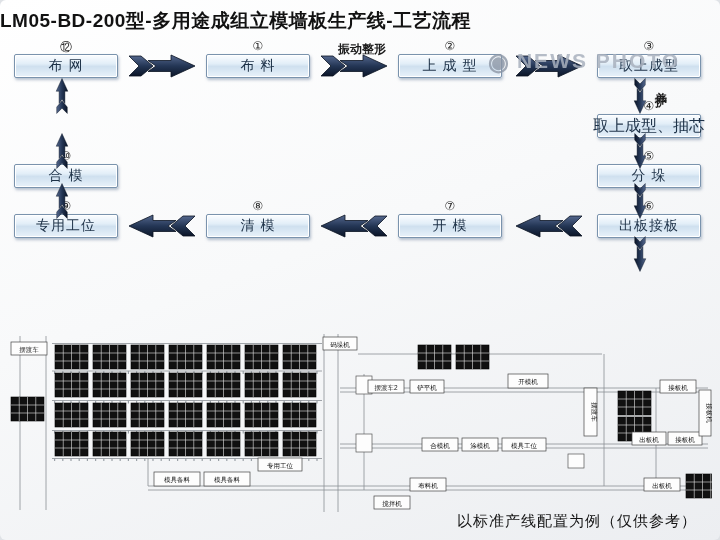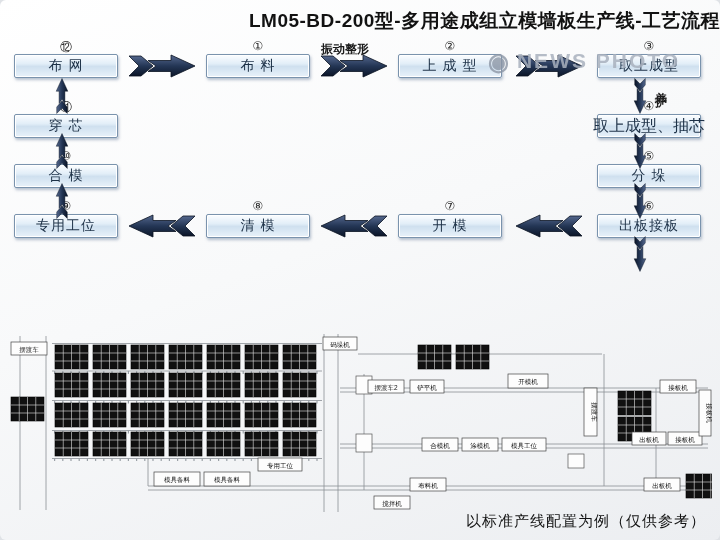--- a/index.html
+++ b/index.html
@@ -1,38 +1,38 @@
 <!DOCTYPE html>
 <html><head>
 <meta charset="utf-8">
 <style>
   *{margin:0;padding:0;box-sizing:border-box}
   html,body{width:720px;height:540px}
   body{font-family:"Liberation Sans",sans-serif;background:#dfe2e6}
   #stage{position:relative;width:720px;height:540px;overflow:hidden;border-radius:6px;
          background:linear-gradient(160deg,#ffffff 0%,#f8f9fa 45%,#ecEEf1 100%);
          background:linear-gradient(160deg,#ffffff 0%,#f8f9fa 45%,#eceef1 100%);}
-  .title{position:absolute;left:0;width:720px;text-align:right;font-size:19px;font-weight:bold;color:#121212;letter-spacing:.5px}
+  .title{position:absolute;left:0;width:720px;text-align:left;font-size:19px;font-weight:bold;color:#121212;letter-spacing:.5px}
   #flow{position:absolute;left:0;top:36px;width:720px;height:270px}
   .fbox{position:absolute;width:104px;height:24px;border:1px solid #7a93ad;border-radius:2px;
         background:linear-gradient(180deg,#fbfdff 0%,#e2eef8 40%,#cfe0ef 52%,#e8f2fa 100%);
         box-shadow:inset 0 0 0 1px #ffffff,1px 2px 3px rgba(50,80,120,.35);
         display:flex;align-items:center;justify-content:center}
   .flabel{font-size:14px;font-weight:normal;color:#1d3147;letter-spacing:1px;white-space:nowrap}
   .fbox.long .flabel{font-size:16px;letter-spacing:0}
   .fnum{position:absolute;top:-16px;left:0;width:100%;text-align:center;font-size:12px;color:#2a2a2a}
   .arr{position:absolute;overflow:visible}
   .arr.left{transform:scaleX(-1)}
   .arr.down{transform:rotate(90deg)}
   .arr.up{transform:rotate(-90deg)}
   .arrow-label{position:absolute;font-size:12px;font-weight:bold;color:#1c1c1c;white-space:nowrap}
   .arrow-label.vertical{writing-mode:vertical-rl;letter-spacing:3px}
   #bp{position:absolute;left:8px;top:334px}
   #bp text{font-size:6.5px;fill:#101010;font-family:"Liberation Sans",sans-serif}
-  .caption{position:absolute;right:14px;top:512px;font-size:15px;color:#141414;letter-spacing:1px}
+  .caption{position:absolute;right:23px;top:512px;font-size:15px;color:#141414;letter-spacing:1px}
   .wm{position:absolute;z-index:10;pointer-events:none;font-weight:bold;white-space:nowrap}
   .wm .logo{vertical-align:-2px;margin-right:6px}
   #wm-top{left:488px;top:48px;font-size:21px;letter-spacing:2px;color:rgba(168,176,189,.85)}
   #wm-top .logo{font-size:24px;color:rgba(140,150,165,.8)}
   #wm-bottom{left:408px;top:474px;font-size:22px;letter-spacing:4px;color:rgba(202,208,216,.8)}
   #wm-bottom .logo{font-size:24px;color:rgba(185,192,202,.8)}
   .defs{position:absolute;width:0;height:0}
 </style>
 </head>
 <body>
@@ -101,26 +101,22 @@
     </div>
     <div class="fbox" style="left:14px;top:178px">
       <span class="fnum">⑨</span>
       <span class="flabel">专用工位</span>
     </div>
 
     <div class="fbox" style="left:14px;top:128px">
       <span class="fnum">⑩</span>
       <span class="flabel">合 模</span>
     </div>
-    <div class="fbox" style="left:14px;top:78px">
-      <span class="fnum">⑪</span>
-      <span class="flabel">穿 芯</span>
-    </div>
-
-    <div class="arrow-label" style="left:305px;top:5px;width:80px;text-align:center">振动整形</div>
+
+    <div class="arrow-label" style="left:322px;top:5px;width:80px;text-align:center">振动整形</div>
     <div class="arrow-label vertical" style="left:652px;top:46px">养护</div>
 
     <svg class="arr" style="left:128px;top:17px" width="68" height="26" viewBox="0 0 68 26">
         <use href="#arrSym"></use>
       </svg>
     <svg class="arr" style="left:320px;top:17px" width="68" height="26" viewBox="0 0 68 26">
         <use href="#arrSym"></use>
       </svg>
     <svg class="arr" style="left:515px;top:17px" width="68" height="26" viewBox="0 0 68 26">
         <use href="#arrSym"></use>

